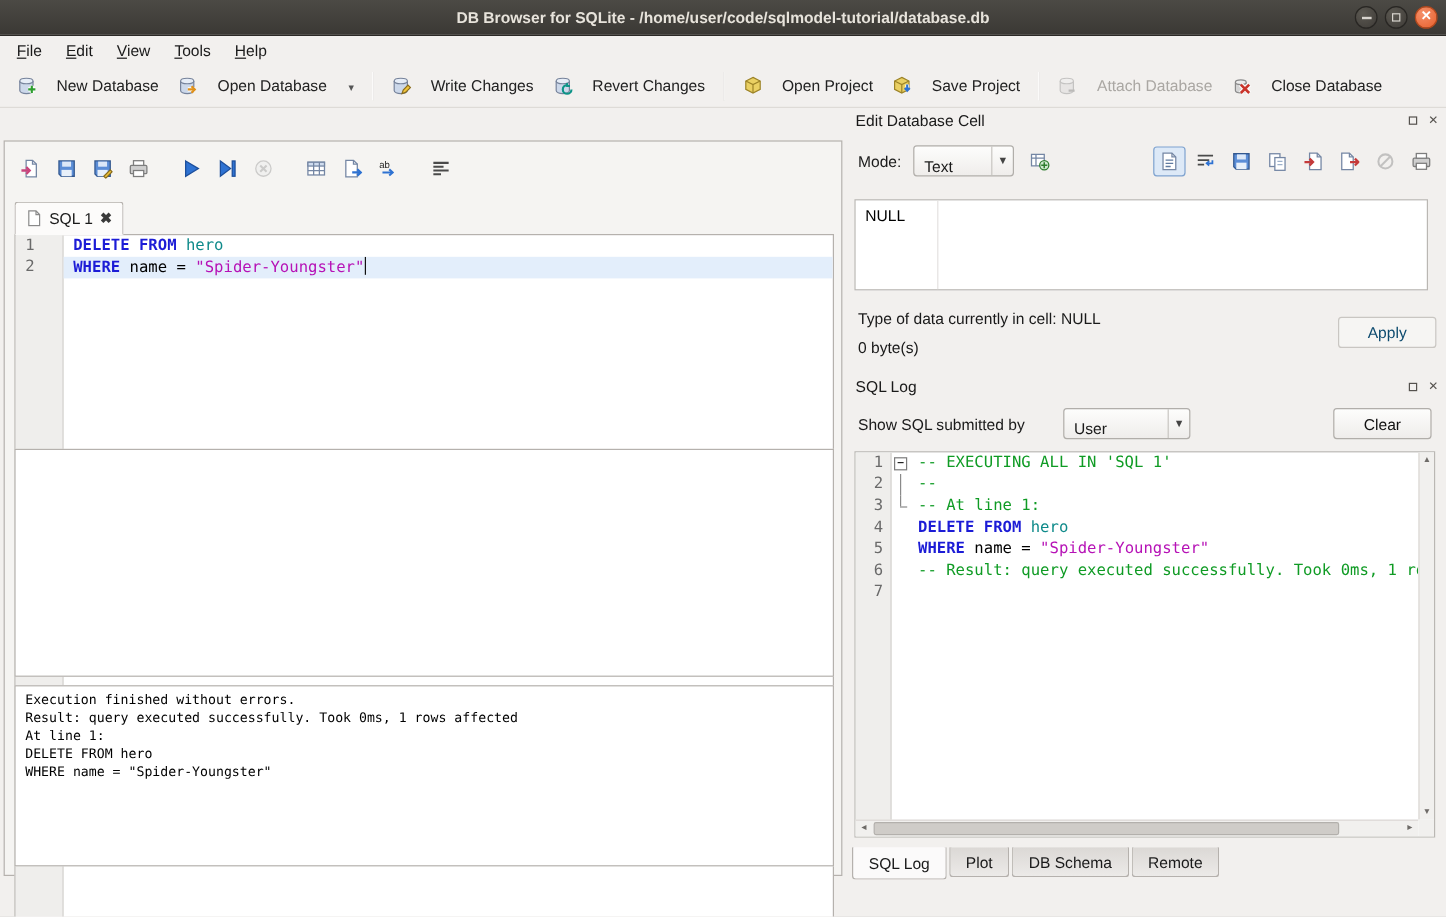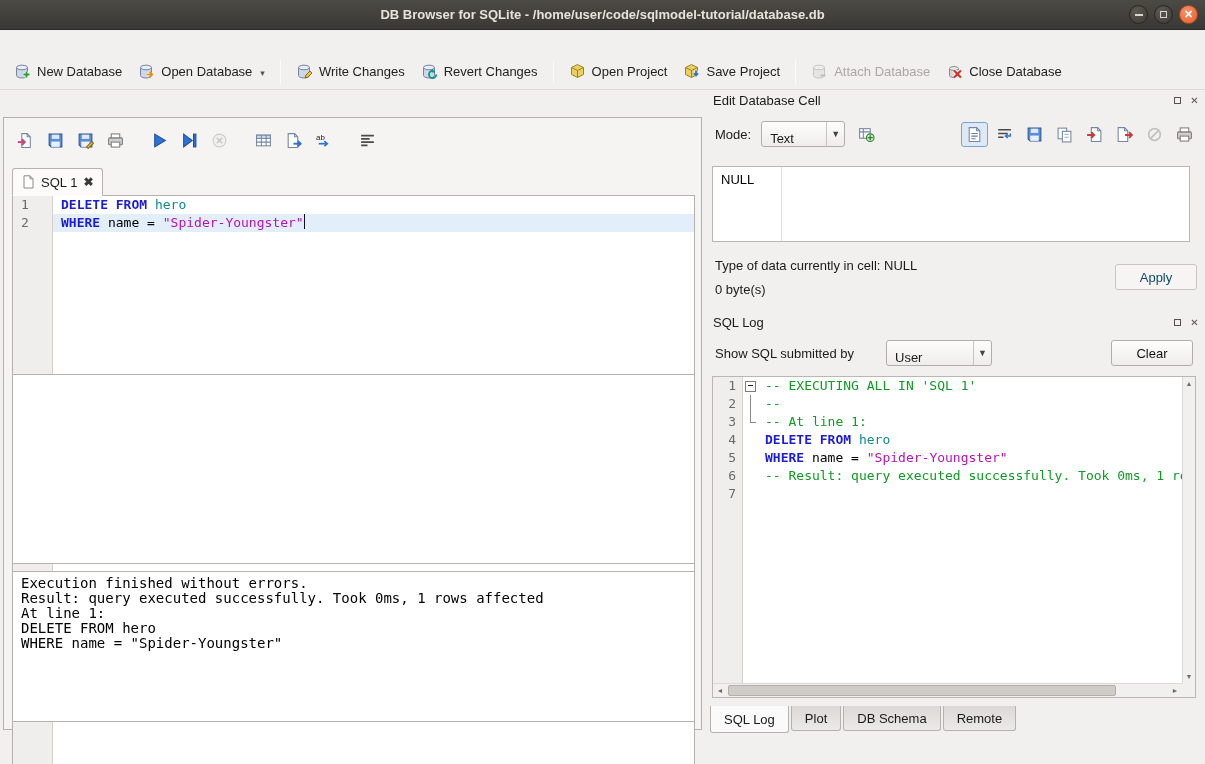--- a/index.html
+++ b/index.html
@@ -23,21 +23,21 @@
   .wbtn.min i { display:block; width:8px; height:2px; background:#d8d4ce; }
   .wbtn.max i { display:block; width:7px; height:7px; border:1px solid #d8d4ce; }
   
   .menubar { position:absolute; top:30px; left:0; right:0; height:24px;
     display:flex; align-items:center; padding-left:4px; background:#f2f0ee; }
   .menu-item { padding:3px 10px; border-radius:2px; }
   
   .toolbar { position:absolute; top:54px; left:0; right:0; height:36px;
     display:flex; align-items:center; padding-left:6px; background:#f2f0ee;
     border-bottom:1px solid #dedbd7; }
-  .tbtn { display:inline-flex; align-items:center; gap:6px; padding:4px 8px; border-radius:3px; }
+  .tbtn { display:inline-flex; align-items:center; gap:16px; padding:4px 8px; border-radius:3px; }
   .tbtn .lbl { color:#222; }
   .tbtn.disabled .lbl { color:#aaa7a3; }
   .tbtn.disabled .ico { opacity:.4; filter:grayscale(1); }
   .tbtn .dd { font-size:9px; color:#555; margin-left:2px; align-self:flex-end; padding-bottom:2px; }
   .tsep { width:1px; height:24px; background:#ccc9c5; border-right:1px solid #fbfaf9; margin:0 7px; }
   .ico svg { display:block; }
   
   .maintabs { position:absolute; top:92px; left:6px; height:26px; display:flex; align-items:flex-end; z-index:3; }
   .tab { display:inline-flex; align-items:center; height:24px; padding:0 14px; margin-right:2px;
     border:1px solid #b5b1ad; border-bottom:none; border-radius:3px 3px 0 0;
@@ -53,21 +53,21 @@
   .ibtn.disabled { opacity:.45; }
   .ibtn.gap { margin-left:14px; }
   .sqltab { position:absolute; top:50px; left:8px; height:28px; display:inline-flex; align-items:center;
     gap:6px; padding:0 9px; background:#fcfbfa; border:1px solid #b5b1ad; border-bottom:1px solid #fcfbfa;
     border-radius:3px 3px 0 0; z-index:2; }
   .sqltab .close-x { font-size:12px; font-weight:bold; color:#3a3a3a; }
   .whitebox { position:absolute; left:8px; width:683px; background:#ffffff; border:1px solid #b5b1ad; overflow:hidden; }
   .editorbox { top:77px; height:171px; }
   .resultbox { top:256px; height:190px; }
   .msgbox { top:453px; height:151px; padding:4px 8px;
-    font-family:"DejaVu Sans Mono", monospace; font-size:14px; line-height:15px; white-space:pre; color:#000; }
+    font-family:"DejaVu Sans Mono", monospace; font-size:11px; line-height:15px; white-space:pre; color:#000; }
   
   .codeview { position:relative; font-family:"DejaVu Sans Mono", monospace; font-size:13px; line-height:18px; height:100%; }
   .codeview .gutterbg { position:absolute; top:0; bottom:0; left:0; background:#efeeec; border-right:1px solid #d4d2cf; }
   .editorbox .gutterbg { width:40px; }
   .logview .gutterbg  { width:30px; }
   .code-row { display:flex; position:relative; height:18px; }
   .gutter-num { flex:0 0 auto; color:#6a6a6a; }
   .editorbox .gutter-num { width:40px; padding-left:8px; }
   .logview  .gutter-num { width:30px; padding-right:7px; text-align:right; }
   .code-text { flex:1; white-space:pre; padding-left:8px; overflow:hidden; }
@@ -146,20 +146,27 @@
         </span>
       <span class="wbtn max">
           <i></i>
         </span>
       <span class="wbtn close">
           <span>✕</span>
         </span>
     </span>
   </div>
 
+  <div class="menubar">
+    <span class="menu-item"><u>F</u>ile</span>
+    <span class="menu-item"><u>E</u>dit</span>
+    <span class="menu-item"><u>V</u>iew</span>
+    <span class="menu-item"><u>T</u>ools</span>
+    <span class="menu-item"><u>H</u>elp</span>
+  </div>
 
   <div class="toolbar">
     <span class="tbtn">
       <span class="ico">
           <svg width="17" height="17" viewBox="0 0 17 17">
             <path d="M2.5 4.5v8c0 1.4 2.5 2.5 5.5 2.5s5.5-1.1 5.5-2.5v-8" fill="#ccd8ea" stroke="#76839b"></path>
             <ellipse cx="8" cy="4.5" rx="5.5" ry="2.3" fill="#e6edf7" stroke="#76839b"></ellipse>
             <path d="M12.5 8.5v6M9.5 11.5h6" stroke="#fff" stroke-width="3.4"></path>
             <path d="M12.5 8.5v6M9.5 11.5h6" stroke="#2f9e2f" stroke-width="1.8"></path>
           </svg>

